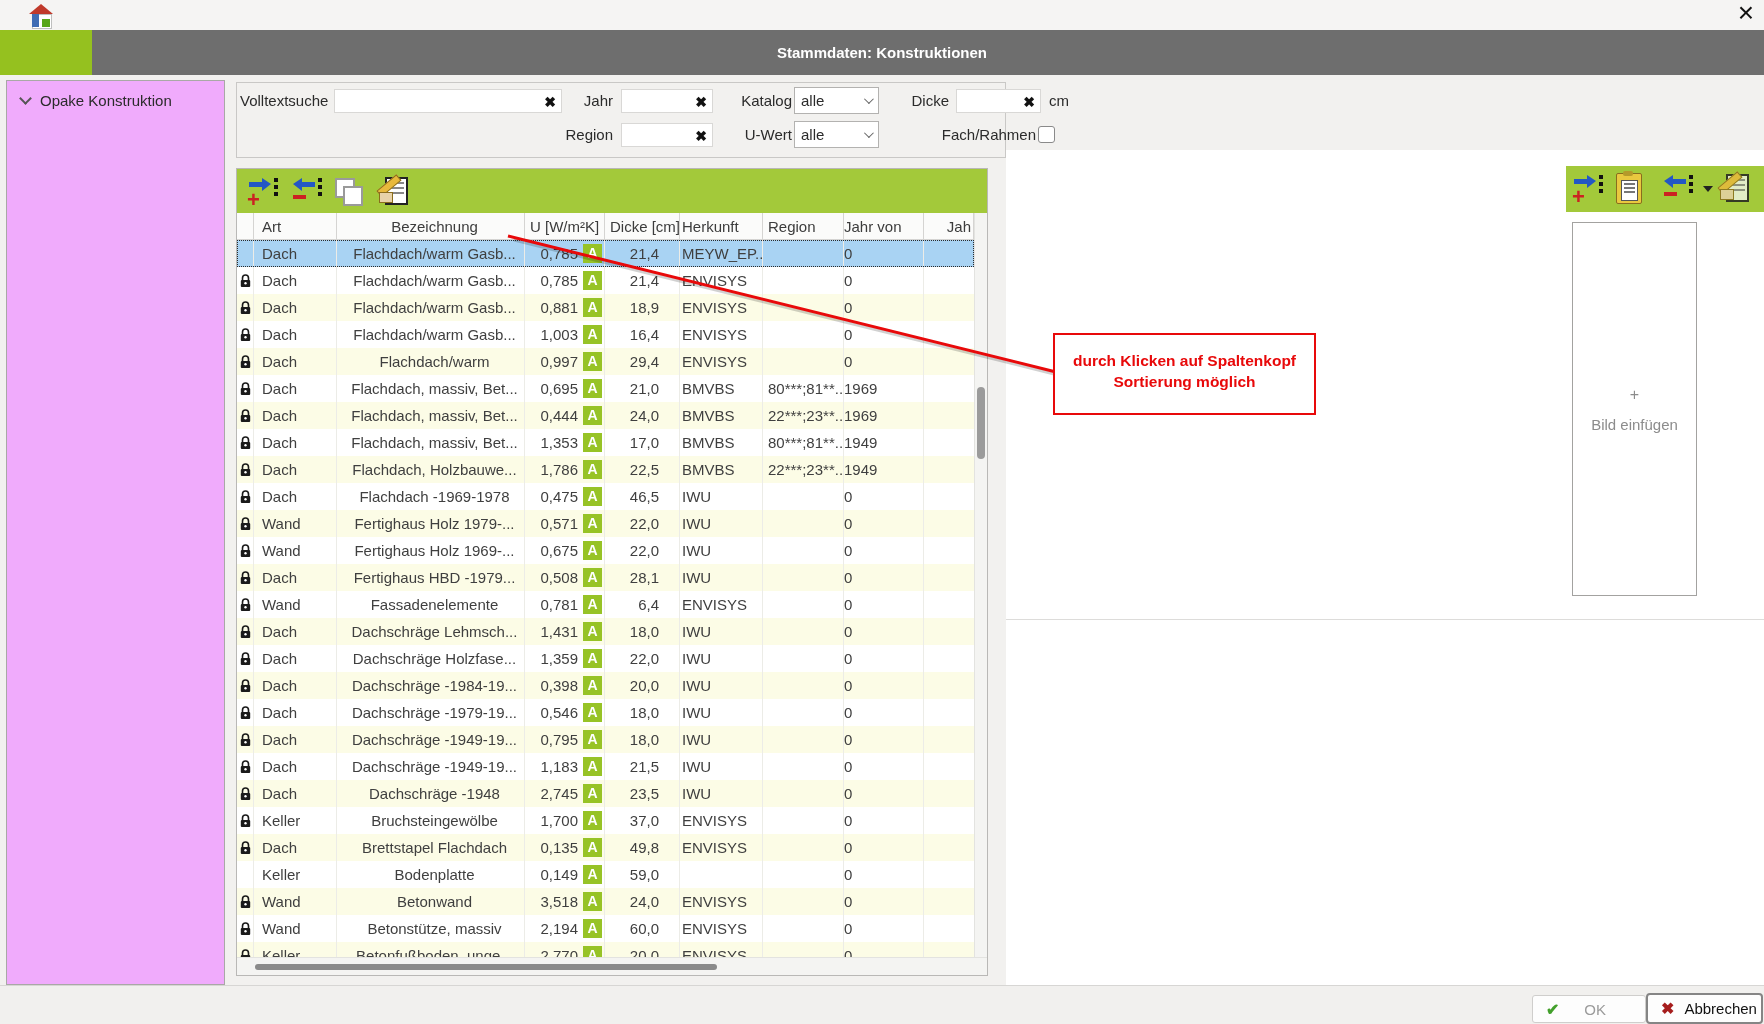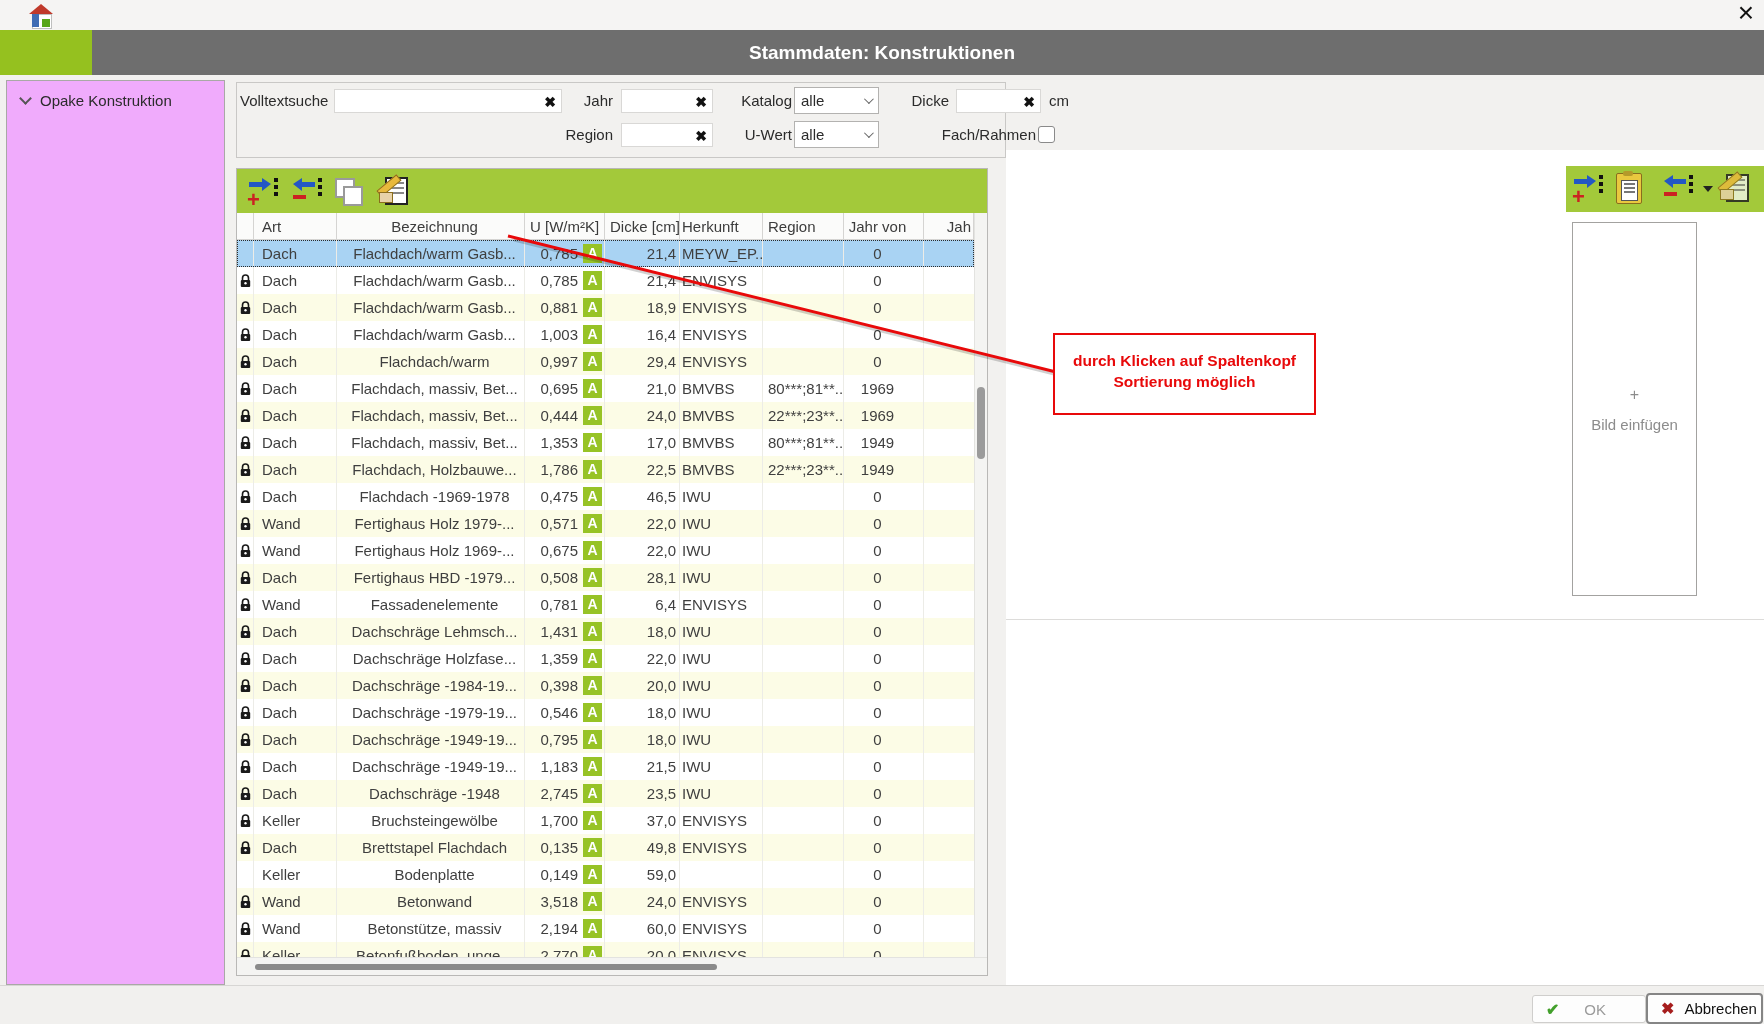--- a/index.html
+++ b/index.html
@@ -11,21 +11,21 @@
   .app-icon .roof{position:absolute;left:1px;top:0;width:0;height:0;
     border-left:12px solid transparent;border-right:12px solid transparent;border-bottom:10px solid #c0392b;}
   .app-icon .bodyw{position:absolute;left:4px;top:10px;width:18px;height:13px;background:#fff;border:1px solid #bfbfbf;}
   .app-icon .bodyb{position:absolute;left:4px;top:10px;width:7px;height:13px;background:#3f6cb4;}
   .app-icon .bodyg{position:absolute;left:14px;top:15px;width:8px;height:8px;background:#58a618;}
   .close-btn{position:absolute;right:10px;top:-2px;font-size:28px;line-height:30px;color:#111;cursor:default;}
   
   .headerbar{position:absolute;left:0;top:30px;width:1764px;height:45px;background:#6e6e6e;}
   .header-green{position:absolute;left:0;top:0;width:92px;height:45px;background:#95c11f;}
   .header-title{position:absolute;left:0;top:0;width:100%;height:50px;line-height:45px;
-    text-align:center;color:#fff;font-weight:bold;font-size:19px;}
+    text-align:center;color:#fff;font-weight:bold;font-size:15px;}
   
   .tree-panel{position:absolute;left:6px;top:80px;width:219px;height:905px;background:#f0abfc;
     border:1px solid #a9a8a6;box-sizing:border-box;font-size:15px;color:#2b2b2b;}
   .tree-root{display:flex;align-items:center;height:22px;margin-top:8px;padding-left:14px;}
   .chev{width:7px;height:7px;border-right:2px solid #555;border-bottom:2px solid #555;
     transform:rotate(45deg);margin-right:10px;margin-top:-4px;}
   .tree-children{position:relative;padding-left:42px;}
   .tree-children::before{content:'';position:absolute;left:42px;top:-2px;bottom:12px;border-left:1px dotted #9a9a9a;}
   .tree-child{display:flex;align-items:center;height:22px;}
   .tree-child::before{content:'';width:12px;height:0;border-top:1px dotted #9a9a9a;margin-right:5px;}
@@ -51,24 +51,24 @@
   .trow{display:flex;height:27px;font-size:15px;color:#3f3f3f;}
   .trow.odd{background:#fcfce6;}
   .trow.sel{background:#a9d3f3;outline:1px dotted #2b2b2b;outline-offset:-1px;}
   .tc{box-sizing:border-box;height:27px;line-height:27px;overflow:hidden;white-space:nowrap;
     border-right:1px solid #ecece7;}
   .thead .tc{border-right:1px solid #d5d4d2;background:transparent;}
   .c-lock{width:17px;display:flex;align-items:center;justify-content:center;}
   .c-art{width:83px;padding-left:8px;}
   .c-bez{width:188px;display:flex;align-items:center;justify-content:space-between;padding-left:8px;flex-direction:column;}
   .c-u{width:80px;display:flex;align-items:center;justify-content:flex-end;padding-right:2px;}
-  .c-dicke{width:75px;text-align:right;padding-right:3px;}
+  .c-dicke{width:75px;text-align:right;padding-right:20px;}
   .c-herk{width:83px;padding-left:2px;}
   .c-reg{width:81px;padding-left:5px;}
-  .c-jvon{width:80px;text-align:center;padding-right:12px;}
+  .c-jvon{width:80px;text-align:left;padding-right:12px;}
   .c-jbis{flex:1;text-align:right;padding-right:2px;border-right:none;}
   .pencil{width:21px;height:21px;background:#1b4f9e;border-radius:2px;color:#fff;font-size:14px;
     line-height:21px;text-align:center;margin-right:3px;flex:none;}
   .abadge{width:19px;height:19px;background:#97c326;color:#fff;font-weight:bold;font-size:14px;
     line-height:19px;text-align:center;margin-left:5px;flex:none;}
   .sort-svg{margin-right:6px;margin-top:8px;flex:none;}
   
   .vscroll{position:absolute;right:0;top:44px;width:13px;height:744px;background:#f4f4f2;border-left:1px solid #e3e3e0;box-sizing:border-box;}
   .vthumb{position:absolute;left:2px;top:174px;width:8px;height:72px;background:#9b9b9b;border-radius:4px;}
   .hscroll{position:absolute;left:0;top:788px;width:750px;height:18px;background:#f4f4f2;border-top:1px solid #e3e3e0;box-sizing:border-box;}

